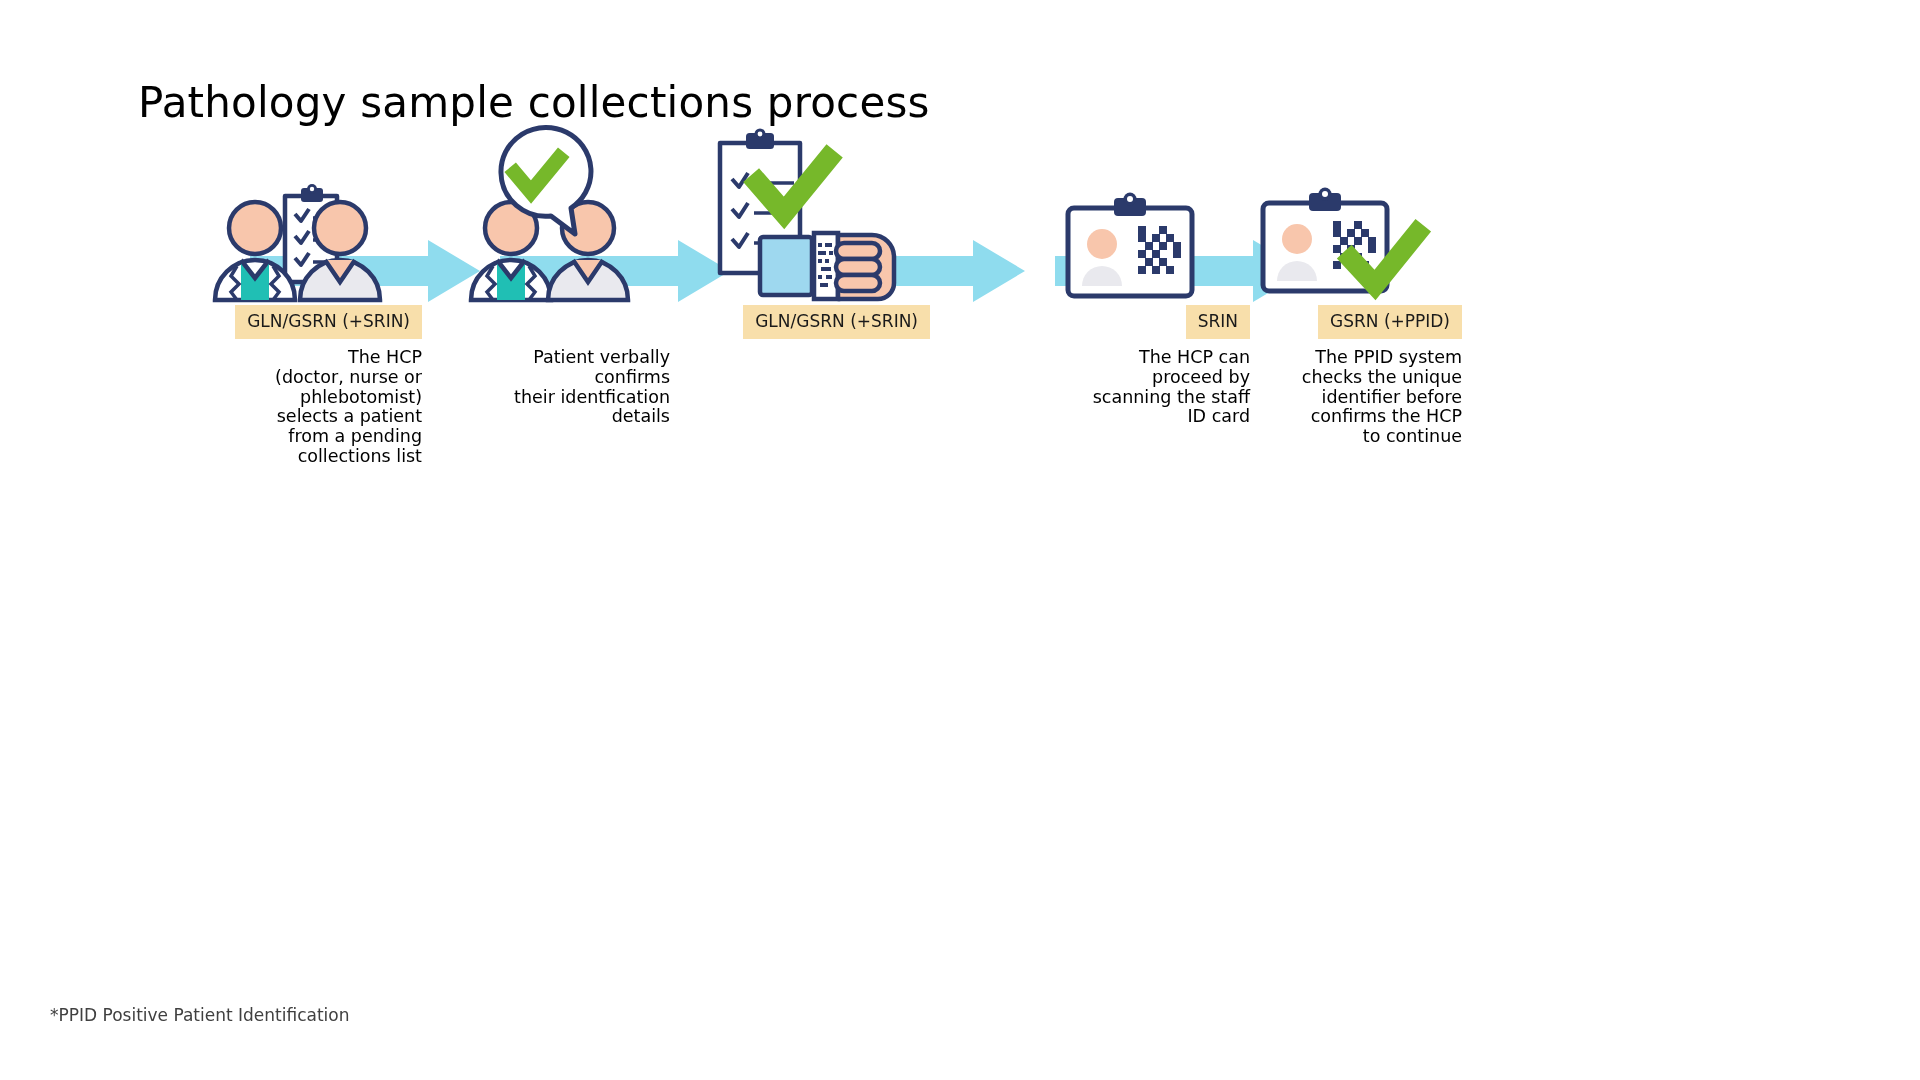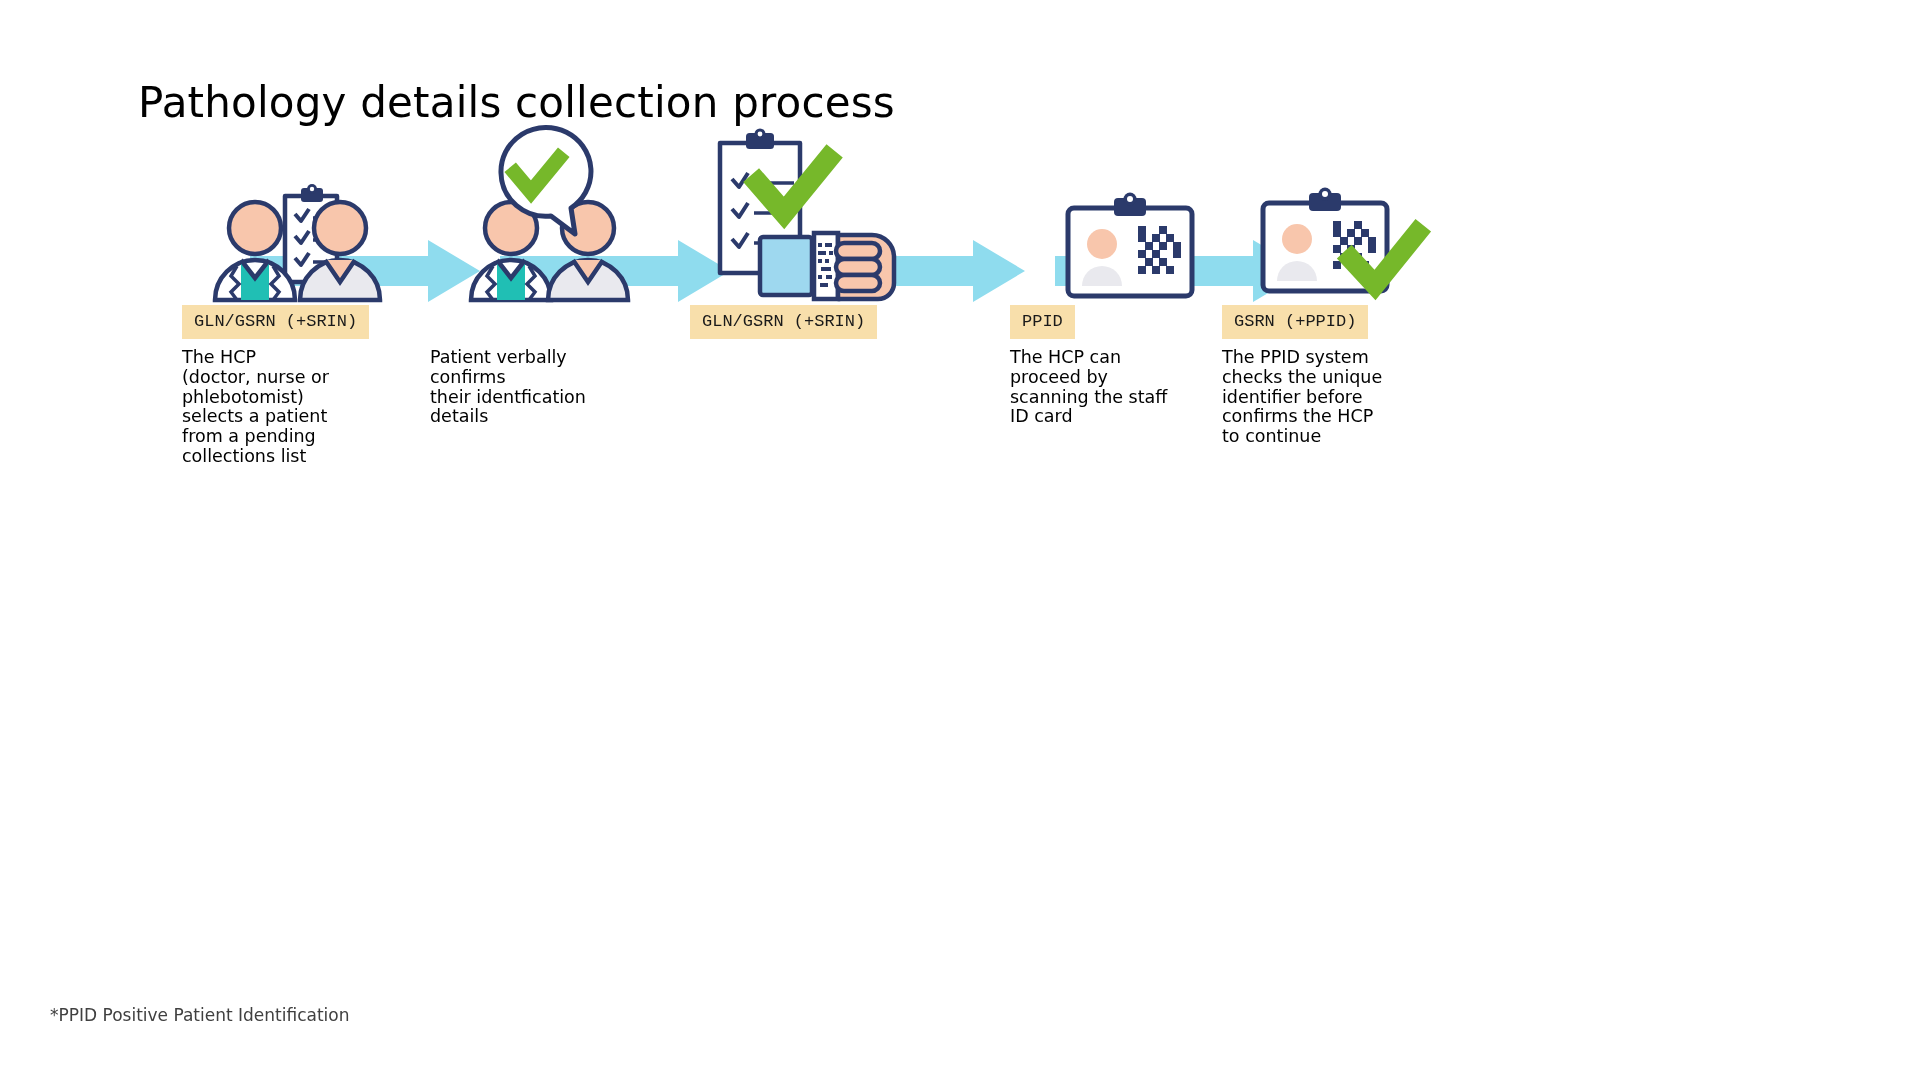--- a/index.html
+++ b/index.html
@@ -46,35 +46,34 @@
     display: flex;
     align-items: flex-end;
     justify-content: center;
   }
   .icon-box svg { display: block; overflow: visible; }
 
   .badge-row {
     height: 44px;
     display: flex;
     align-items: center;
-    justify-content: flex-start;
-    font-family: Liberation Mono, monospace;
+    justify-content: flex-end;
   }
   .badge {
     background: #f8dfab;
     color: #1a1a1a;
     font-size: 17px;
     line-height: 1;
     padding: 8px 12px 9px 12px;
     white-space: nowrap;
   }
   .badge.empty { background: transparent; }
 
   .desc {
-    text-align: left;
+    text-align: right;
     font-size: 17.5px;
     line-height: 1.13;
     color: #000000;
     white-space: pre-line;
     padding-top: 4px;
   }
 
   .arrow {
     position: absolute;
     top: 100px;
@@ -85,21 +84,21 @@
     position: absolute;
     left: 50px;
     top: 1005px;
     font-size: 17px;
     color: #404040;
   }
 </style>
 </head>
 <body>
 
-<div id="page-title">Pathology details collection process</div>
+<div id="page-title">Pathology sample collections process</div>
 
 <div id="flow">
 
   <div class="arrow" style="left:250px;">
     <svg width="230" height="62" viewBox="0 0 230 62">
       <path d="M0 16 H178 V0 L230 31 L178 62 V46 H0 Z" fill="#8fdcee"></path>
     </svg>
   </div>
   <div class="arrow" style="left:500px;">
     <svg width="230" height="62" viewBox="0 0 230 62">
@@ -261,21 +260,21 @@
             <rect x="99" y="78" width="8" height="8"></rect>
           <rect x="78" y="86" width="8" height="8"></rect>
             <rect x="92" y="86" width="8" height="8"></rect>
             <rect x="106" y="86" width="8" height="8"></rect>
           <rect x="78" y="46" width="8" height="8"></rect>
             <rect x="99" y="46" width="8" height="8"></rect>
         </g>
       </svg>
     </div>
     <div class="badge-row">
-      <span class="badge">PPID</span>
+      <span class="badge">SRIN</span>
     </div>
     <div class="desc">The HCP can
 proceed by
 scanning the staff
 ID card</div>
   </div>
 
   <div class="step" style="left:1222px;">
     <div class="icon-box">
       <svg width="175" height="125" viewBox="0 0 175 125">

